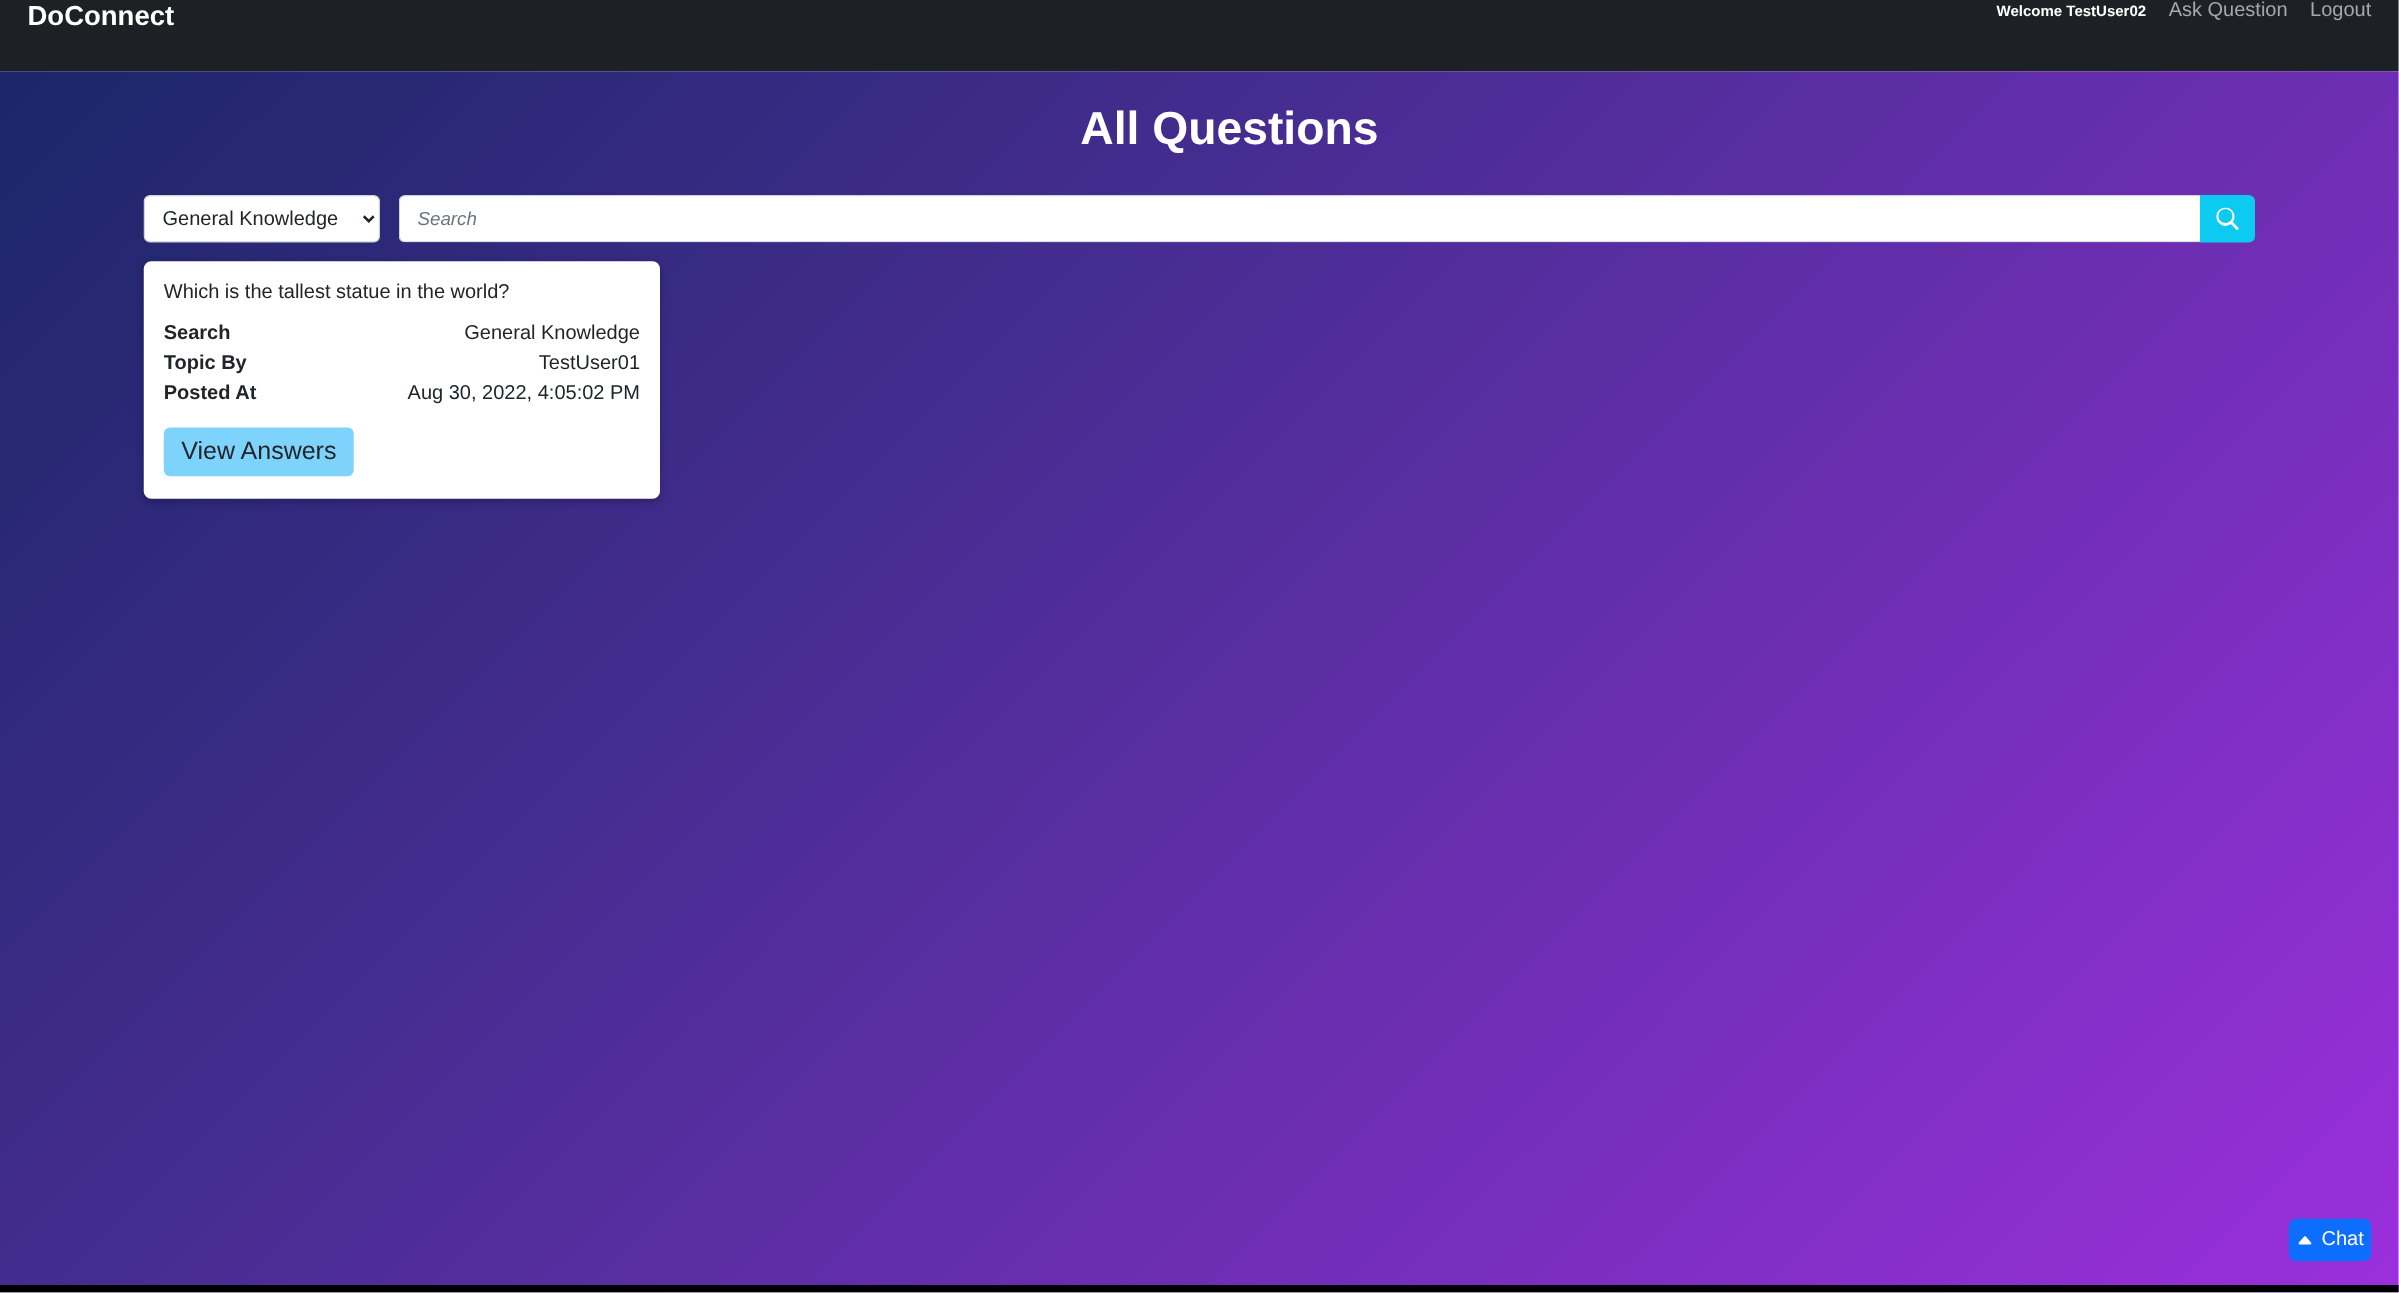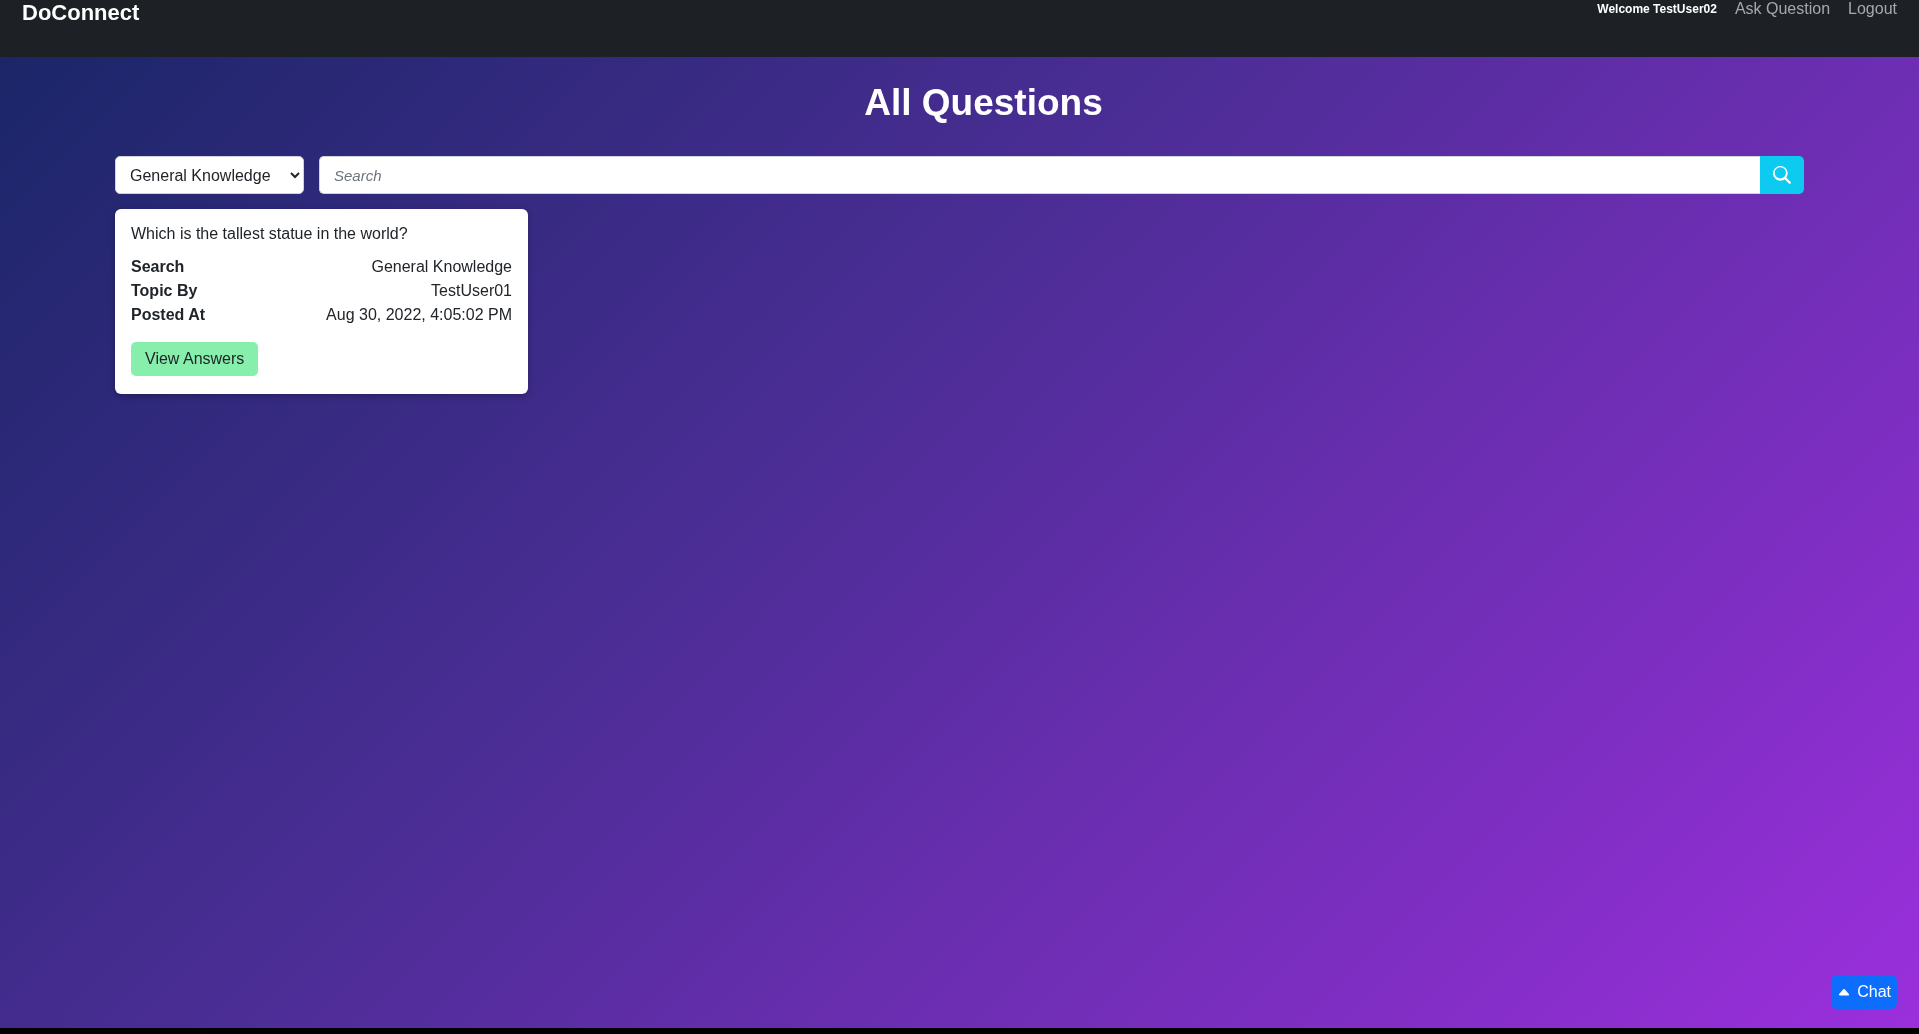--- a/index.html
+++ b/index.html
@@ -16,21 +16,21 @@
     .search-group { flex: 1; display: flex; }
     .search-input { flex: 1; height: 38px; border: 1px solid #ced4da; border-right: none; border-radius: 5px 0 0 5px; padding: 0 14px; font-size: 15px; outline: none; font-style: italic; }
     .search-input::placeholder { color: #6c757d; }
     .search-btn { width: 44px; height: 38px; background: #0dcaf0; border: none; border-radius: 0 5px 5px 0; display: flex; align-items: center; justify-content: center; cursor: pointer; }
     .cards { padding: 15px 115px 0; display: flex; flex-wrap: wrap; gap: 15px; }
     .card { width: 413px; background: #fff; border-radius: 6px; padding: 16px 16px 18px; box-shadow: 0 2px 6px rgba(0,0,0,0.25); color: #212529; }
     .question-title { font-size: 16px; font-weight: 400; margin-bottom: 12px; }
     .meta-row { display: flex; justify-content: space-between; font-size: 16px; line-height: 1.5; }
     .meta-label { font-weight: 700; }
     .meta-value { font-weight: 400; }
-    .view-btn { margin-top: 15px; background: #86efac; border: none; border-radius: 5px; padding: 8px 14px; font-size: 16px; color: #212529; cursor: pointer; }
+    .view-btn { margin-top: 15px; background: #7dd3fc; border: none; border-radius: 5px; padding: 8px 14px; font-size: 20px; color: #212529; cursor: pointer; }
     .chat-btn { position: absolute; right: 22px; bottom: 25px; background: #0d6efd; color: #ffffff; border: none; border-radius: 6px; padding: 8px 6px; font-size: 16px; display: flex; align-items: center; gap: 6px; cursor: pointer; }
     .footer-bar { position: absolute; bottom: 0; left: 0; right: 0; height: 6px; background: #000; }
   </style>
 </head>
 <body>
 
 <div class="navbar">
   <div class="brand">DoConnect</div>
   <div class="nav-right">
     <span class="welcome">Welcome TestUser02</span>

